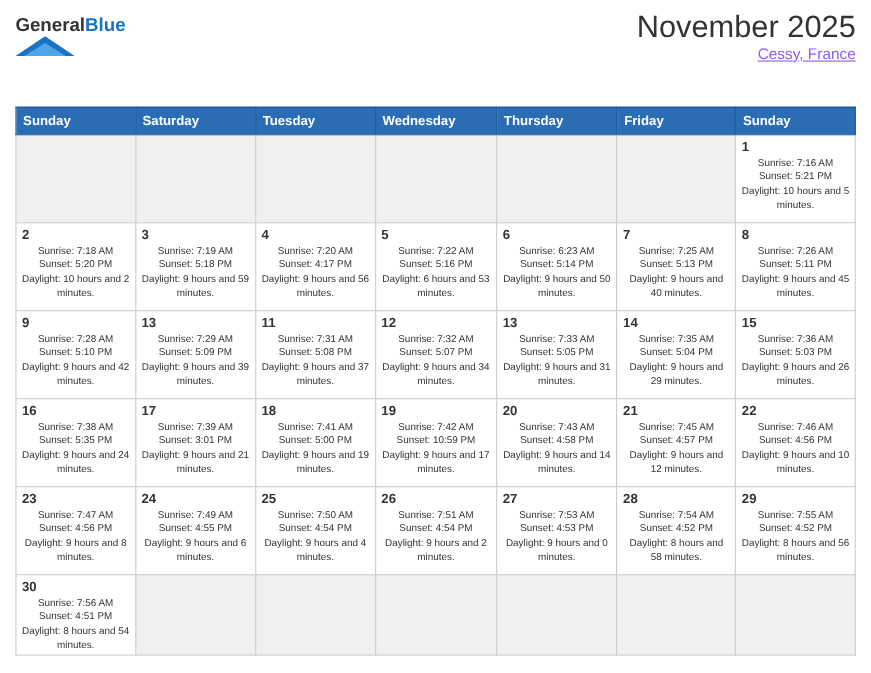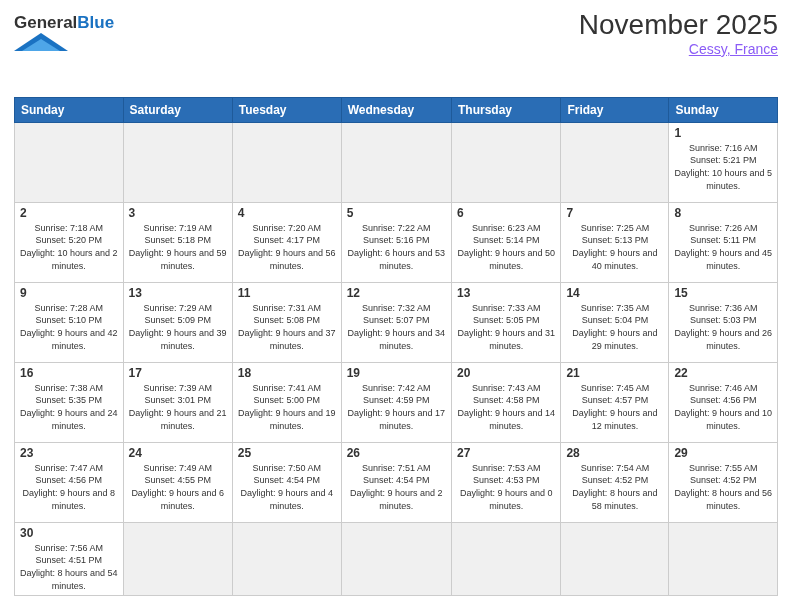--- a/index.html
+++ b/index.html
@@ -209,21 +209,21 @@
         <td>
           <span class="day-number">17</span>
           <div class="day-info"><span>Sunrise: 7:39 AM</span><br><span>Sunset: 3:01 PM</span><br><span>Daylight: 9 hours and 21 minutes.</span></div>
         </td>
         <td>
           <span class="day-number">18</span>
           <div class="day-info"><span>Sunrise: 7:41 AM</span><br><span>Sunset: 5:00 PM</span><br><span>Daylight: 9 hours and 19 minutes.</span></div>
         </td>
         <td>
           <span class="day-number">19</span>
-          <div class="day-info"><span>Sunrise: 7:42 AM</span><br><span>Sunset: 4:59 PM</span><br><span>Daylight: 9 hours and 17 minutes.</span></div>
+          <div class="day-info"><span>Sunrise: 7:42 AM</span><br><span>Sunset: 10:59 PM</span><br><span>Daylight: 9 hours and 17 minutes.</span></div>
         </td>
         <td>
           <span class="day-number">20</span>
           <div class="day-info"><span>Sunrise: 7:43 AM</span><br><span>Sunset: 4:58 PM</span><br><span>Daylight: 9 hours and 14 minutes.</span></div>
         </td>
         <td>
           <span class="day-number">21</span>
           <div class="day-info"><span>Sunrise: 7:45 AM</span><br><span>Sunset: 4:57 PM</span><br><span>Daylight: 9 hours and 12 minutes.</span></div>
         </td>
         <td>

